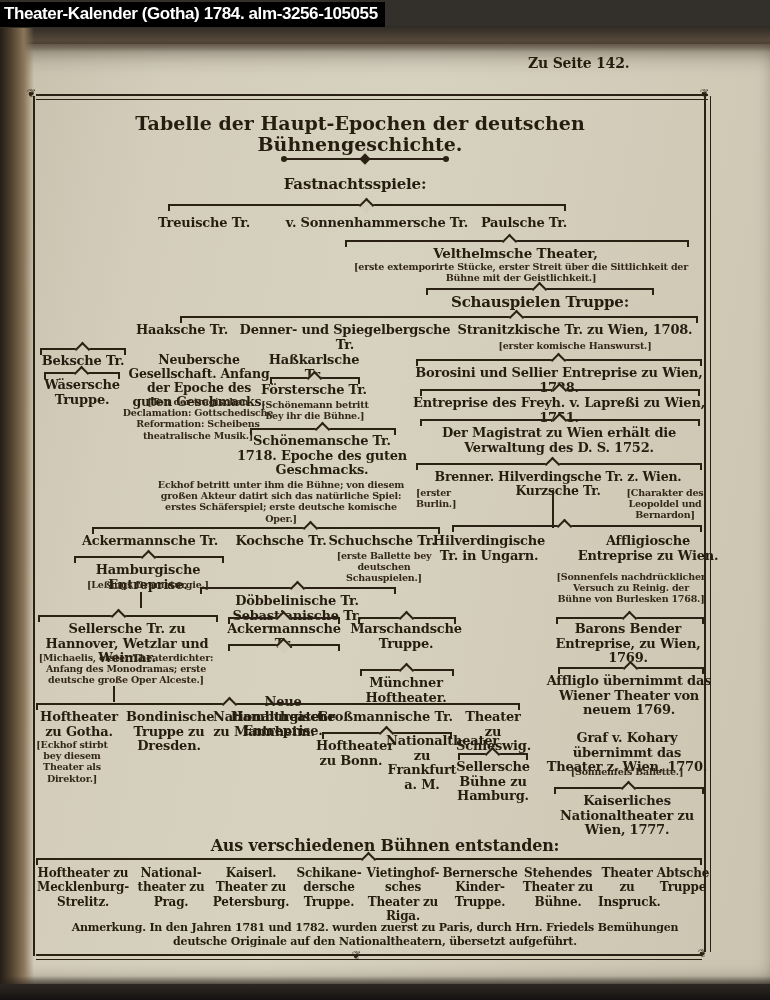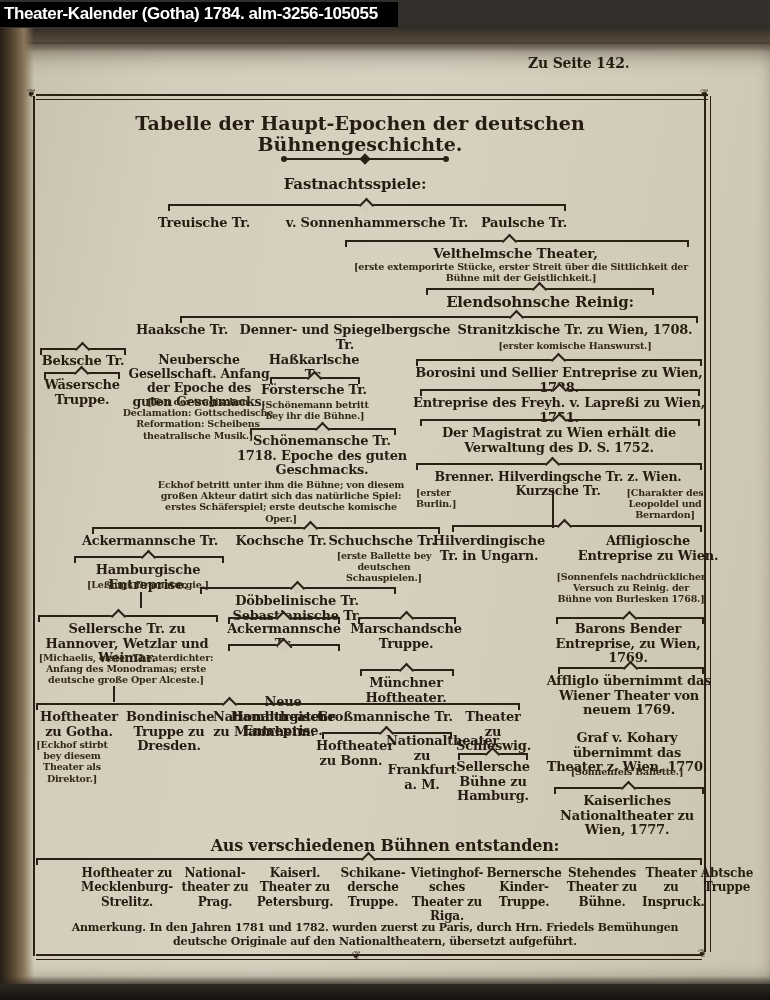--- a/index.html
+++ b/index.html
@@ -12,21 +12,21 @@
         box-shadow:inset 0 18px 24px -14px rgba(40,30,20,.75), inset 0 -14px 18px -12px rgba(40,30,20,.55);}
   .gutter{position:absolute;left:0;top:28px;width:34px;height:956px;
         background:linear-gradient(90deg,#241d16 0%,#53432f 35%,#8a765a 70%,rgba(150,130,100,0) 100%);}
   .topedge{position:absolute;left:0;top:26px;width:770px;height:26px;
         background:linear-gradient(180deg,#2e2a25 0%,#55483a 55%,rgba(120,100,75,0) 100%);}
   .botedge{position:absolute;left:0;top:976px;width:770px;height:24px;
         background:linear-gradient(180deg,rgba(30,25,20,0) 0%,#27211b 55%,#131110 100%);}
   
   .scan-label{position:absolute;left:0;top:2px;background:#000;color:#fff;
         font-family:"Liberation Sans",sans-serif;font-weight:bold;font-size:17px;
-        padding:2px 20px 3px 4px;letter-spacing:-0.4px;white-space:nowrap;}
+        padding:2px 7px 3px 4px;letter-spacing:-0.4px;white-space:nowrap;}
   .rule{position:absolute;border-top:2px solid #2a2014;border-bottom:1px solid #2a2014;height:3px;}
   .vrule{position:absolute;width:2px;background:#2a2014;}
   .orn{position:absolute;font-family:"DejaVu Sans",sans-serif;color:#2a2014;font-size:11px;line-height:1;}
   
   .t{position:absolute;font-weight:bold;color:#261d10;text-align:center;
      font-size:13px;line-height:1.12;letter-spacing:-0.2px;}
   .big{font-size:19px;letter-spacing:0;}
   .med{font-size:15px;}
   .sm{font-size:9.5px;line-height:1.18;color:#342817;}
   .pgref{font-size:14px;}
@@ -37,21 +37,21 @@
   .pk{position:absolute;top:-6px;width:9px;height:9px;margin-left:-6px;
       transform:rotate(45deg);border-top:2px solid #2a2014;border-left:2px solid #2a2014;
       background:#d3ccba;}
   .vl{position:absolute;width:2px;background:#2a2014;}
   .divider{position:absolute;border-top:2px solid #2a2014;}
   .divider::before,.divider::after{content:"";position:absolute;top:-4px;width:6px;height:6px;border-radius:50%;background:#2a2014;}
   .divider::before{left:-4px;} .divider::after{right:-4px;}
   .divider .dm{position:absolute;left:50%;top:-5px;width:8px;height:8px;margin-left:-4px;
       transform:rotate(45deg);background:#2a2014;}
   
-  .bottomrow{position:absolute;left:32px;top:866px;width:678px;display:flex;padding-left:44px;}
+  .bottomrow{position:absolute;left:32px;top:866px;width:678px;display:flex;}
   .bcol{font-weight:bold;color:#261d10;text-align:center;font-size:12px;line-height:1.2;letter-spacing:-0.2px;}
   .bcol:nth-child(1){width:102px;}
   .bcol:nth-child(2){width:74px;}
   .bcol:nth-child(3){width:86px;}
   .bcol:nth-child(4){width:70px;}
   .bcol:nth-child(5){width:78px;}
   .bcol:nth-child(6){width:76px;}
   .bcol:nth-child(7){width:80px;}
   .bcol:nth-child(8){width:58px;}
   .bcol:nth-child(9){width:54px;}
@@ -95,21 +95,21 @@
 
   <div class="brace" style="left:345px;top:240px;width:344px;">
       <span class="pk" style="left:48%;"></span>
     </div>
   <div class="t" style="left:418px;top:246px;width:195px;font-size:13.5px;">Velthelmsche Theater,</div>
   <div class="t sm" style="left:350px;top:261px;width:342px;">[erste extemporirte Stücke, erster Streit über die Sittlichkeit der Bühne mit der Geistlichkeit.]</div>
 
   <div class="brace" style="left:426px;top:288px;width:228px;">
       <span class="pk" style="left:50%;"></span>
     </div>
-  <div class="t med" style="left:424px;top:294px;width:232px;">Elendsohnsche Reinig:</div>
+  <div class="t med" style="left:424px;top:294px;width:232px;">Schauspielen Truppe:</div>
 
   <div class="brace" style="left:180px;top:316px;width:518px;">
       <span class="pk" style="left:65%;"></span>
     </div>
   <div class="t" style="left:128px;top:323px;width:108px;">Haaksche Tr.</div>
   <div class="t" style="left:238px;top:323px;width:214px;">Denner- und Spiegelbergsche Tr.</div>
   <div class="t" style="left:456px;top:323px;width:238px;">Stranitzkische Tr. zu Wien, 1708.</div>
   <div class="t sm" style="left:468px;top:340px;width:214px;">[erster komische Hanswurst.]</div>
 
   <div class="brace" style="left:40px;top:348px;width:86px;">

